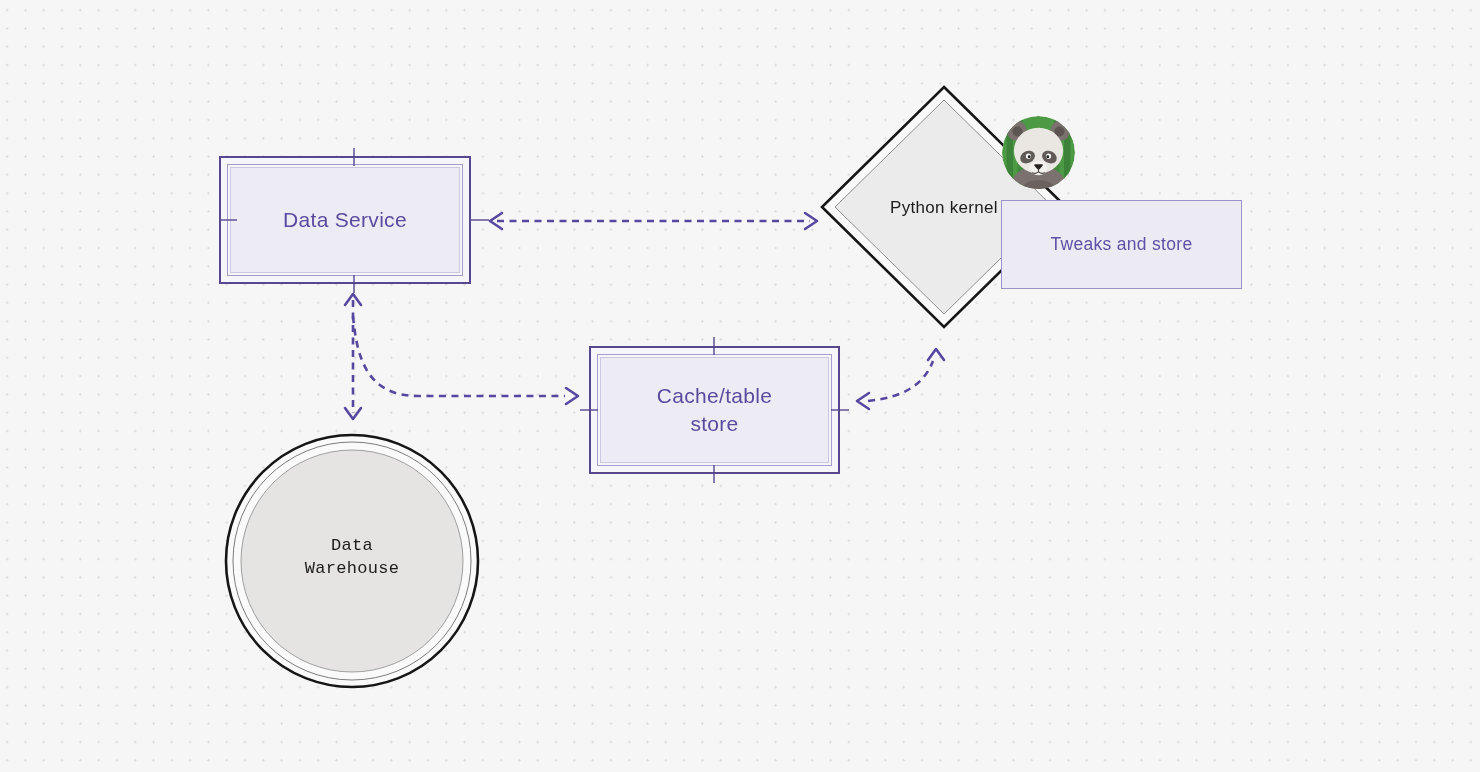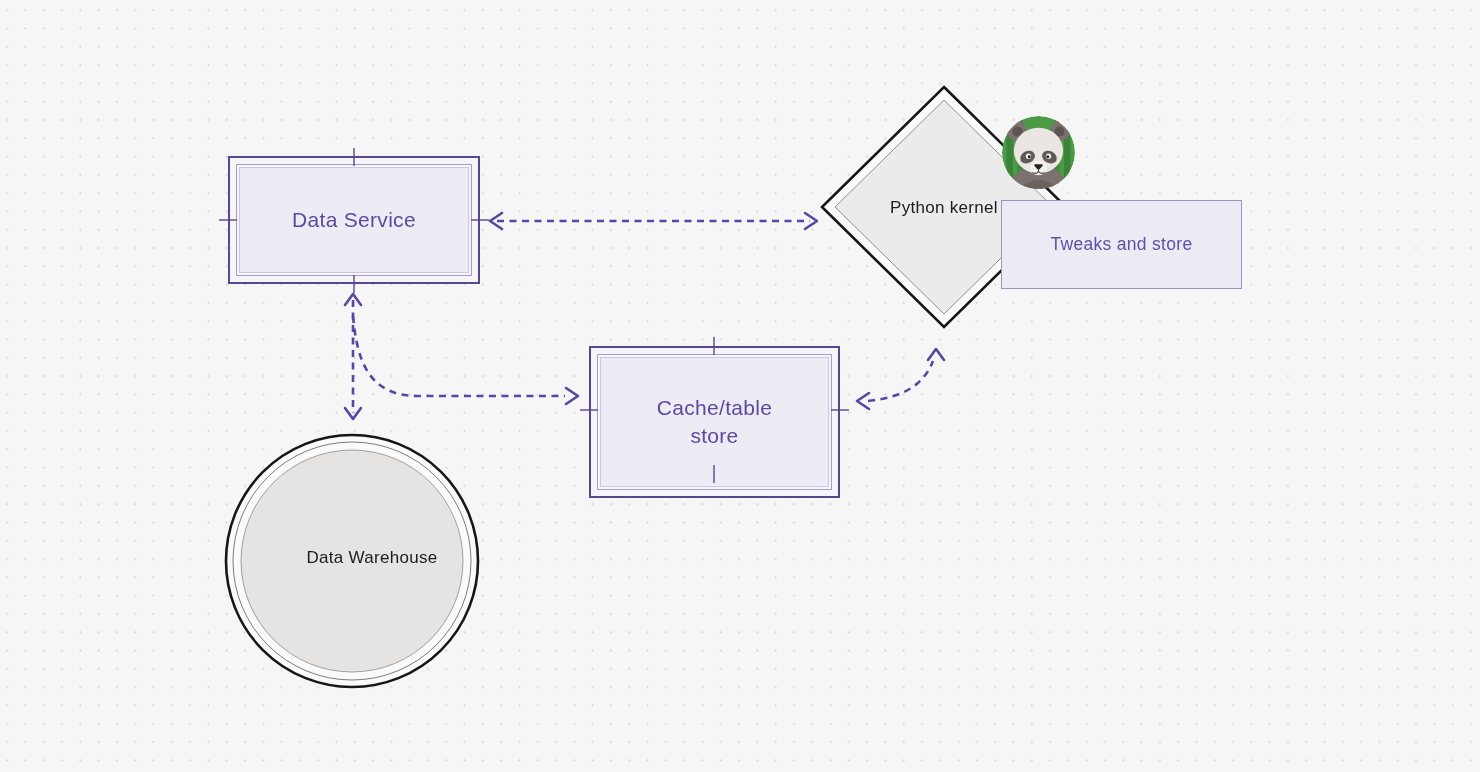--- a/index.html
+++ b/index.html
@@ -25,33 +25,33 @@
     display:flex;align-items:center;justify-content:center;text-align:center;
   }
   .shape-label{
     color:#5b4a9e;font-size:21px;line-height:1.35;letter-spacing:.3px;
   }
   .dark-label{
     position:absolute;transform:translate(-50%,-50%);
     color:#1c1c1c;font-size:17px;line-height:1.35;letter-spacing:.3px;
     text-align:center;z-index:3;
   }
-  #data-service-box{left:228px;top:156px;width:252px;height:128px;}
-  #cache-box{left:589px;top:346px;width:251px;height:152px;}
+  #data-service-box{left:219px;top:156px;width:252px;height:128px;}
+  #cache-box{left:589px;top:346px;width:251px;height:128px;}
 
   #tweaks-box{
     position:absolute;left:1001px;top:200px;width:241px;height:89px;
     box-sizing:border-box;border:1px solid #9b93c6;background:#ecebf4;
     display:flex;align-items:center;justify-content:center;text-align:center;
     z-index:4;
   }
   #tweaks-box .t-label{color:#5e50a5;font-size:17.5px;letter-spacing:.3px;}
 
   #python-label{left:944px;top:208px;width:120px;}
-  #warehouse-label{left:372px;top:558px;width:140px;}
+  #warehouse-label{left:352px;top:558px;width:140px;font-family:Liberation Mono, monospace;}
   .w-narrow{max-width:150px;}
 
   #panda{position:absolute;left:1002px;top:116px;width:73px;height:73px;z-index:5;}
 </style>
 </head>
 <body>
 
 <div id="canvas">
 
   <svg id="under" class="layer" viewBox="0 0 1480 772">

